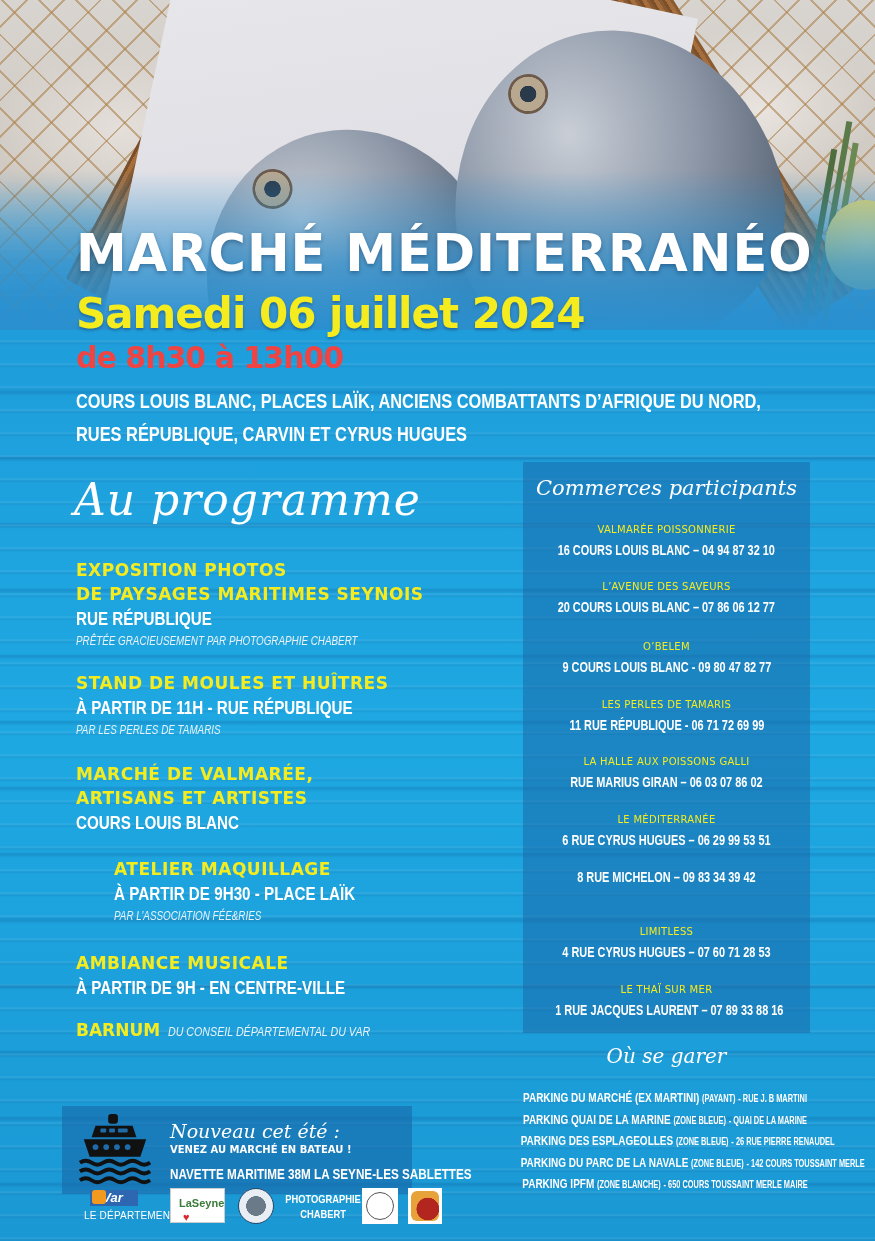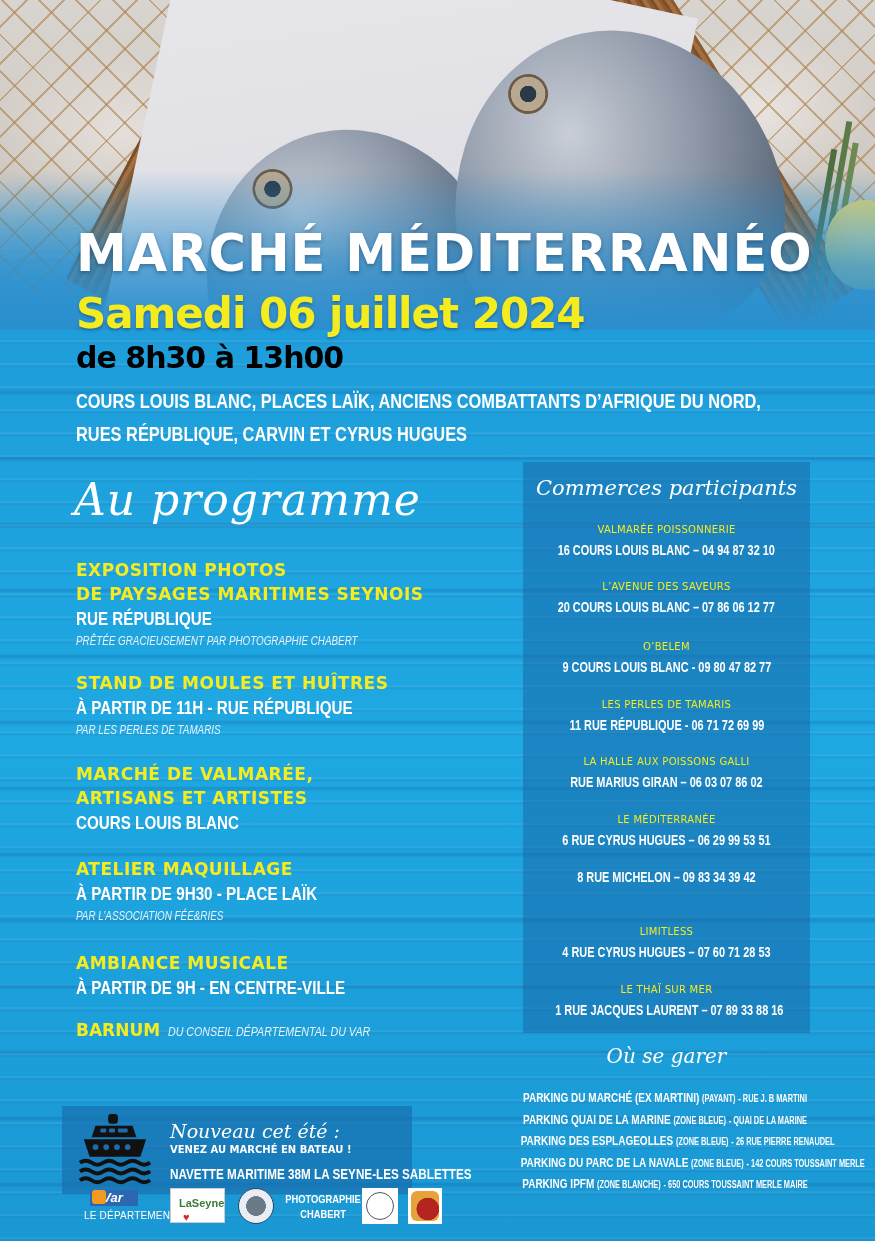--- a/index.html
+++ b/index.html
@@ -62,21 +62,21 @@
     left: 76px; top: 224px; color: #ffffff; font-weight: 900; font-size: 51px; letter-spacing: 1px;
     font-family: "DejaVu Sans", sans-serif; white-space: nowrap;
     text-shadow: 0 2px 4px rgba(0,40,80,0.4);
   }
   .date {
     left: 76px; top: 289px; color: #f5ec20; font-weight: 900; font-size: 42px; letter-spacing: -1px;
     font-family: "DejaVu Sans", sans-serif; white-space: nowrap;
     text-shadow: 0 2px 3px rgba(0,40,80,0.35);
   }
   .hours {
-    left: 76px; top: 340px; color: #000000; font-weight: 900; font-size: 30px; letter-spacing: -1px;
+    left: 76px; top: 340px; color: #ef4444; font-weight: 900; font-size: 30px; letter-spacing: -1px;
     font-family: "DejaVu Sans", sans-serif; white-space: nowrap;
   }
   .location {
     left: 76px; top: 384px; color: #ffffff; font-size: 21px; line-height: 33px; font-weight: bold;
     font-family: "Liberation Sans Narrow", "Liberation Sans", sans-serif;
     transform: scaleX(0.78); transform-origin: left top; width: 920px;
   }
 
   .script {
     font-family: "DejaVu Serif", serif; font-style: italic; color: #ffffff; white-space: nowrap;
@@ -194,21 +194,21 @@
   <div class="sub">À PARTIR DE 11H - RUE RÉPUBLIQUE</div>
   <div class="note">PAR LES PERLES DE TAMARIS</div>
 </div>
 
 <div class="abs prog" style="top:762px;">
   <div class="h">MARCHÉ DE VALMARÉE,</div>
   <div class="h">ARTISANS ET ARTISTES</div>
   <div class="sub">COURS LOUIS BLANC</div>
 </div>
 
-<div class="abs prog" style="top:857px;">
+<div class="abs prog" style="top:857px;margin-left:38px;">
   <div class="h">ATELIER MAQUILLAGE</div>
   <div class="sub">À PARTIR DE 9H30 - PLACE LAÏK</div>
   <div class="note">PAR L’ASSOCIATION FÉE&amp;RIES</div>
 </div>
 
 <div class="abs prog" style="top:951px;">
   <div class="h">AMBIANCE MUSICALE</div>
   <div class="sub">À PARTIR DE 9H - EN CENTRE-VILLE</div>
 </div>
 

